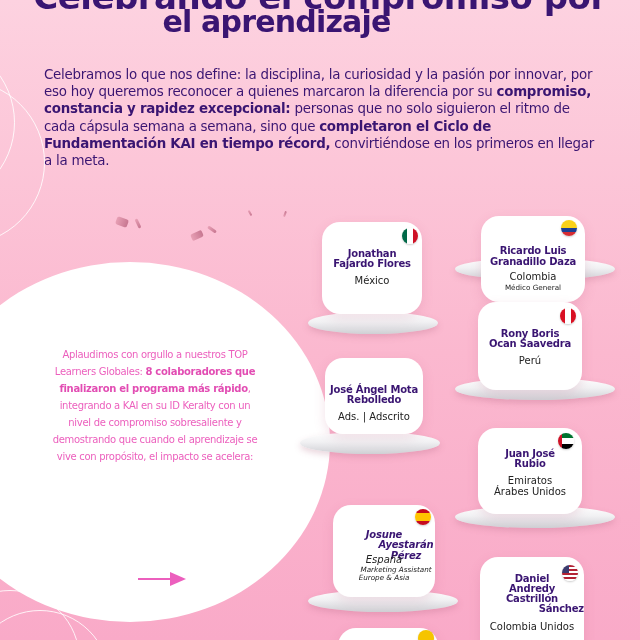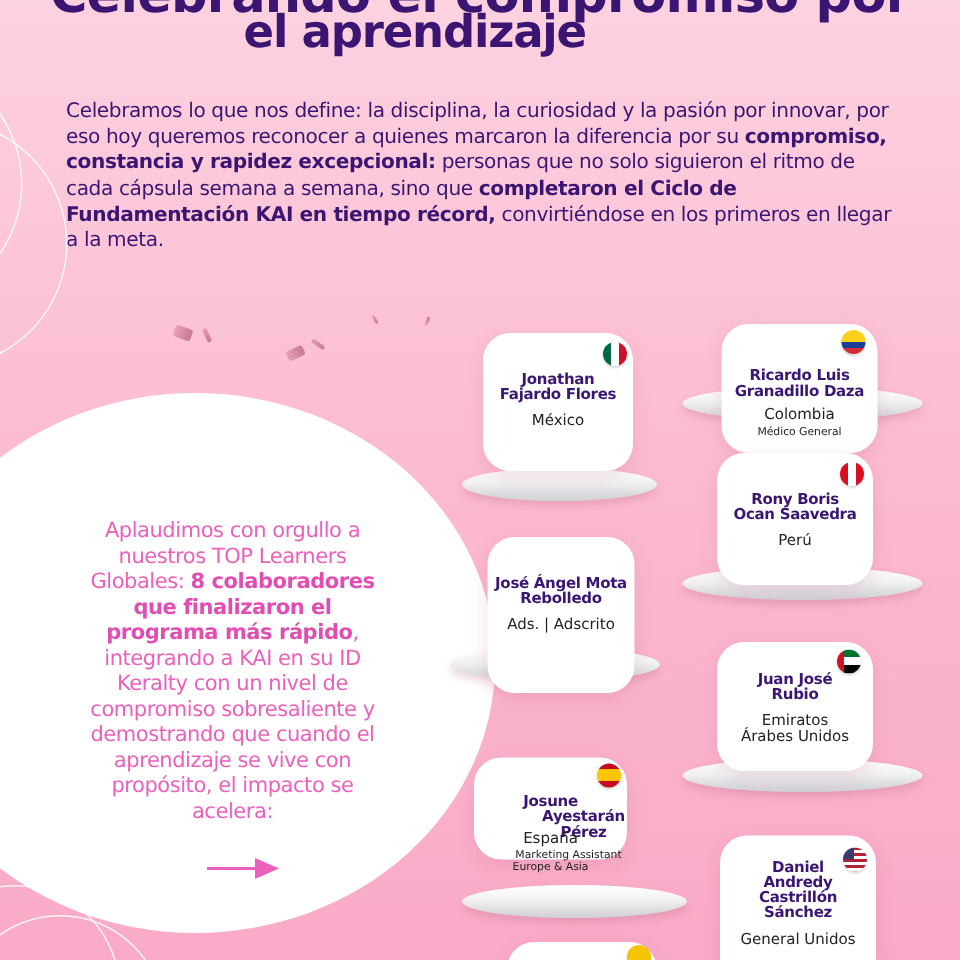--- a/index.html
+++ b/index.html
@@ -32,21 +32,21 @@
     position: absolute; width: 10px; height: 6px;
     background: linear-gradient(90deg, #e8a0b5, #c77791);
     border-radius: 2px;
   }
   .big-circle {
     position: absolute; left: -70px; top: 262px; width: 400px; height: 360px;
     background: #ffffff; border-radius: 50%;
   }
   .circle-text {
     position: absolute; left: 50px; width: 210px; top: 346px; text-align: center;
-    font-family: "DejaVu Sans", sans-serif; font-size: 14px; line-height: 17px;
+    font-family: "DejaVu Sans", sans-serif; font-size: 10px; line-height: 17px;
     color: #ec5fbd; letter-spacing: -0.3px;
   }
   .circle-text b { font-weight: 900; color: #e24db3; }
   .arrow {
     position: absolute; left: 138px; top: 571px; width: 50px; height: 16px;
   }
   .podium {
     position: absolute; height: 22px; border-radius: 50%;
     background: linear-gradient(180deg, #ffffff 0%, #f1f1f3 45%, #cfcfd4 100%);
     box-shadow: 0 3px 6px rgba(170,90,120,0.25);
@@ -123,47 +123,47 @@
   <div class="country" style="top:53px;">México</div>
 </div>
 
 <div class="card" style="left:478px; top:302px; width:104px; height:88px;">
   <div class="flag" style="right:6px; top:6px; background:linear-gradient(90deg,#d91023 0 33%,#ffffff 33% 66%,#d91023 66%);"></div>
   <div class="name" style="top:26px;">Rony Boris</div>
   <div class="name" style="top:36px;">Ocan Saavedra</div>
   <div class="country" style="top:53px;">Perú</div>
 </div>
 
-<div class="card" style="left:325px; top:358px; width:98px; height:104px;">
+<div class="card" style="left:325px; top:358px; width:98px; height:76px;">
   <div class="name" style="top:26px;">José Ángel Mota</div>
   <div class="name" style="top:36px;">Rebolledo</div>
   <div class="country" style="top:53px;">Ads. | Adscrito</div>
 </div>
 
 <div class="card" style="left:478px; top:428px; width:104px; height:86px;">
   <div class="flag" style="right:8px; top:5px; background:linear-gradient(90deg,#ce1126 0 28%,transparent 28%), linear-gradient(180deg,#00732f 0 33%,#ffffff 33% 66%,#000000 66%);"></div>
   <div class="name" style="top:20px;">Juan José</div>
   <div class="name" style="top:30px;">Rubio</div>
   <div class="country" style="top:47px;">Emiratos</div>
   <div class="country" style="top:58px;">Árabes Unidos</div>
 </div>
 
-<div class="card" style="left:316px; top:505px; width:102px; height:68px;">
+<div class="card" style="left:333px; top:505px; width:102px; height:92px;font-style:italic;">
   <div class="flag" style="right:4px; top:4px; background:linear-gradient(180deg,#c60b1e 0 25%,#ffc400 25% 75%,#c60b1e 75%);"></div>
   <div class="name" style="top:24px;">Josune</div>
   <div class="name" style="top:34px;padding-left:44px;">Ayestarán Pérez</div>
   <div class="country" style="top:49px;">España</div>
   <div class="role" style="top:61px;margin-left:24px;">Marketing Assistant</div>
   <div class="role" style="top:69px;">Europe &amp; Asia</div>
 </div>
 
 <div class="card" style="left:480px; top:557px; width:104px; height:100px;">
   <div class="flag" style="right:6px; top:8px; background:linear-gradient(90deg,#3c3b6e 0 45%,transparent 45%) 0 0/100% 50% no-repeat, repeating-linear-gradient(180deg,#b22234 0 2px,#ffffff 2px 4px);"></div>
   <div class="name" style="top:16px;">Daniel</div>
   <div class="name" style="top:26px;">Andredy</div>
   <div class="name" style="top:36px;text-align:center;">Castrillón</div>
-  <div class="name" style="top:46px;">Sánchez</div>
-  <div class="country" style="top:64px;">General Unidos</div>
+  <div class="name" style="top:46px;text-align:right;">Sánchez</div>
+  <div class="country" style="top:64px;">Colombia Unidos</div>
 </div>
 
 <div class="card" style="left:338px; top:628px; width:100px; height:40px;">
   <div class="flag" style="right:4px; top:2px; background:#f6c400;"></div>
 </div>
 
 </body></html>

